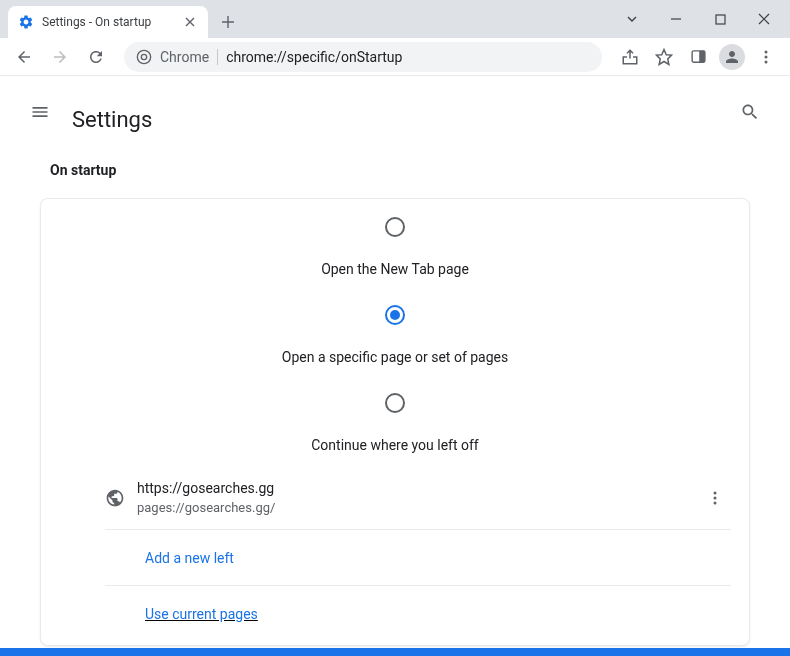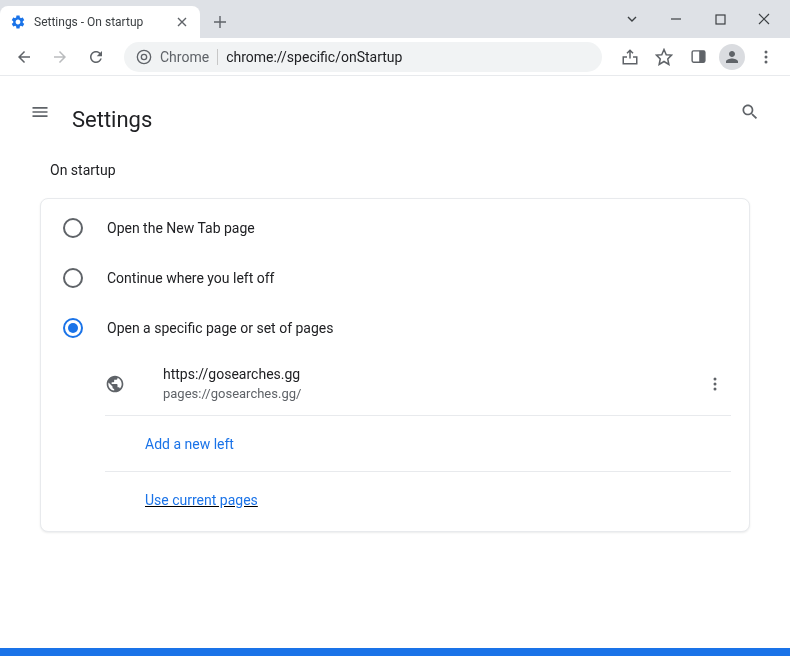--- a/index.html
+++ b/index.html
@@ -1,20 +1,20 @@
 <!DOCTYPE html>
 <html><head>
   <meta charset="utf-8">
   <style>
     * { margin: 0; padding: 0; box-sizing: border-box; font-family: 'Segoe UI', Roboto, Arial, sans-serif; }
     body { width: 790px; height: 656px; background: #fff; overflow: hidden; position: relative; }
     
     
     .window-titlebar { height: 38px; background: #dee1e6; display: flex; align-items: flex-end; }
-    .tab-strip { display: flex; align-items: flex-end; flex: 1; padding-left: 0; margin-top: 32px; }
+    .tab-strip { display: flex; align-items: flex-end; flex: 1; padding-left: 8px; margin-top: 32px; }
     .tab { background: #fff; border-radius: 8px 8px 0 0; height: 32px; display: flex; align-items: center; padding: 0 10px; min-width: 200px; gap: 8px; margin-top: 6px; }
     .tab-favicon { width: 16px; height: 16px; display: flex; align-items: center; justify-content: center; }
     .tab-title { font-size: 12px; color: #3c4043; flex: 1; }
     .tab-close { width: 16px; height: 16px; display: flex; align-items: center; justify-content: center; cursor: pointer; border-radius: 50%; color: #5f6368; }
     .new-tab-btn { width: 28px; height: 28px; display: flex; align-items: center; justify-content: center; cursor: pointer; border-radius: 50%; margin-left: 6px; margin-bottom: 2px; color: #5f6368; }
     .window-controls { display: flex; align-items: center; gap: 0; padding-right: 4px; height: 100%; }
     .win-ctrl { width: 44px; height: 30px; display: flex; align-items: center; justify-content: center; cursor: pointer; color: #3c4043; }
     
     
     .toolbar { height: 38px; background: #fff; border-bottom: 1px solid #e8eaed; display: flex; align-items: center; padding: 0 8px; gap: 4px; }
@@ -30,29 +30,29 @@
     .avatar { width: 26px; height: 26px; border-radius: 50%; background: #dadce0; display: flex; align-items: center; justify-content: center; }
     
     
     .settings-header { height: 56px; display: flex; align-items: flex-end; padding: 0 20px; }
     .menu-btn { width: 40px; height: 40px; display: flex; align-items: center; justify-content: center; cursor: pointer; border-radius: 50%; color: #5f6368; }
     .settings-title { font-size: 22px; color: #202124; margin-left: 12px; flex: 1; }
     .search-btn { width: 40px; height: 40px; display: flex; align-items: center; justify-content: center; cursor: pointer; border-radius: 50%; color: #5f6368; }
     
     
     .content { padding: 20px 40px; }
-    .section-title { font-size: 14px; color: #202124; margin: 10px 0 20px 10px; }
+    .section-title { font-size: 14px; color: #202124; margin: 10px 0 20px 10px; font-weight: bold; }
     .card { background: #fff; border: 1px solid #e8eaed; border-radius: 8px; box-shadow: 0 1px 2px rgba(60,64,67,0.1); padding: 4px 0; }
-    .radio-row { display: flex; align-items: center; padding: 14px 22px; gap: 24px; cursor: pointer; min-height: 50px; }
+    .radio-row { display: flex; align-items: center; padding: 14px 22px; gap: 24px; cursor: pointer; min-height: 50px; flex-direction: column; }
     .radio { width: 20px; height: 20px; border: 2px solid #5f6368; border-radius: 50%; position: relative; flex-shrink: 0; }
     .radio.selected { border-color: #1a73e8; }
     .radio.selected::after { content: ''; position: absolute; width: 10px; height: 10px; background: #1a73e8; border-radius: 50%; top: 50%; left: 50%; transform: translate(-50%,-50%); }
     .radio-label { font-size: 14px; color: #202124; }
     .sub-section { margin-left: 64px; margin-right: 18px; }
-    .page-entry { display: flex; align-items: center; padding: 12px 0; gap: 38px; border-bottom: 1px solid #e8eaed; }
+    .page-entry { display: flex; align-items: center; padding: 12px 0; gap: 12px; border-bottom: 1px solid #e8eaed; }
     .page-icon { width: 20px; height: 20px; display: flex; align-items: center; justify-content: center; color: #5f6368; flex-shrink: 0; }
     .page-text { flex: 1; }
     .page-name { font-size: 14px; color: #202124; line-height: 1.4; }
     .page-url { font-size: 13px; color: #5f6368; line-height: 1.4; }
     .page-menu { width: 32px; height: 32px; display: flex; align-items: center; justify-content: center; cursor: pointer; border-radius: 50%; color: #5f6368; }
     .action-row { padding: 18px 0; border-bottom: 1px solid #e8eaed; }
     .action-row:last-child { border-bottom: none; text-decoration: underline; }
     .action-link { font-size: 14px; color: #1a73e8; cursor: pointer; margin-left: 40px; }
     
     
@@ -182,26 +182,26 @@
 </div>
 
 <div class="content">
   <div class="section-title">On startup</div>
   <div class="card">
     <div class="radio-row">
       <span class="radio"></span>
       <span class="radio-label">Open the New Tab page</span>
     </div>
     <div class="radio-row">
+      <span class="radio selected"></span>
+      <span class="radio-label">Open a specific page or set of pages</span>
+    </div>
+    <div class="radio-row">
       <span class="radio"></span>
       <span class="radio-label">Continue where you left off</span>
-    </div>
-    <div class="radio-row">
-      <span class="radio selected"></span>
-      <span class="radio-label">Open a specific page or set of pages</span>
     </div>
     <div class="sub-section">
       <div class="page-entry">
         <span class="page-icon">
           <svg width="20" height="20" viewBox="0 0 24 24" fill="currentColor">
               <path d="M12 2C6.48 2 2 6.48 2 12s4.48 10 10 10 10-4.48 10-10S17.52 2 12 2zm-1 17.93c-3.95-.49-7-3.85-7-7.93 0-.62.08-1.21.21-1.79L9 15v1c0 1.1.9 2 2 2v1.93zm6.9-2.54c-.26-.81-1-1.39-1.9-1.39h-1v-3c0-.55-.45-1-1-1H8v-2h2c.55 0 1-.45 1-1V7h2c1.1 0 2-.9 2-2v-.41c2.93 1.19 5 4.06 5 7.41 0 2.08-.8 3.97-2.1 5.39z"></path>
             </svg>
         </span>
         <div class="page-text">
           <div class="page-name">https://gosearches.gg</div>

